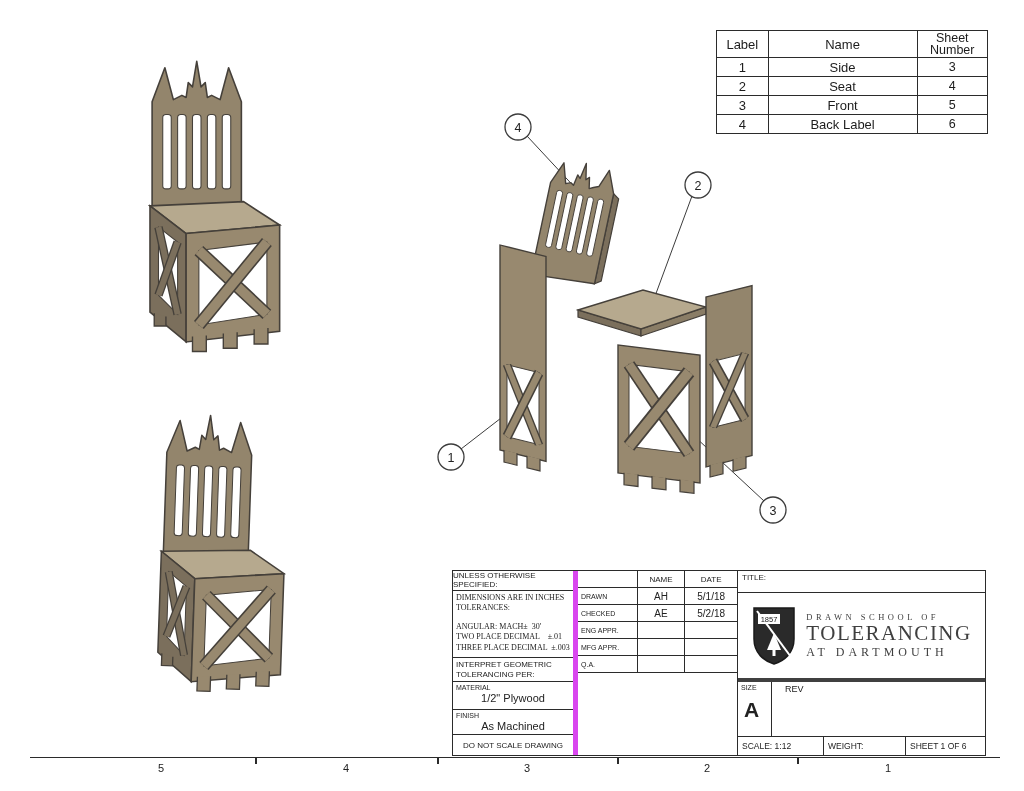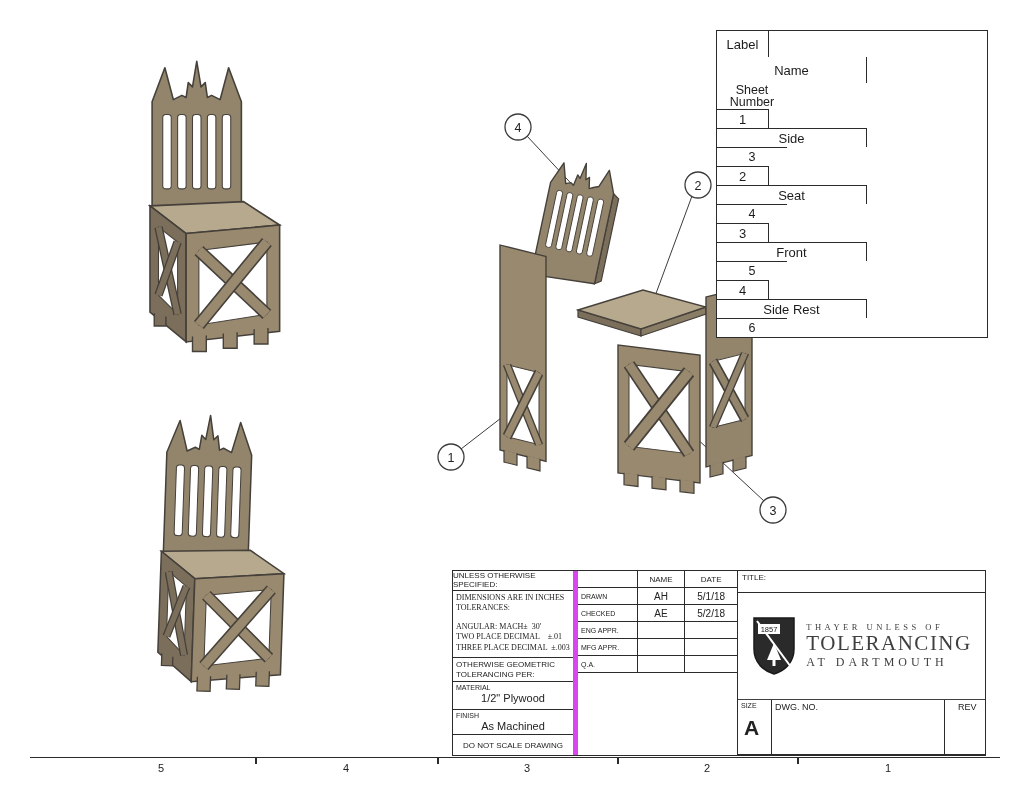--- a/index.html
+++ b/index.html
@@ -6,21 +6,21 @@
   html,body { width:1024px; height:791px; }
   body {
     position:relative; background:#ffffff; overflow:hidden;
     font-family:"Liberation Sans", sans-serif; color:#1c1c1c;
   }
   svg text { font-family:"Liberation Sans", sans-serif; }
 
   
   .parts-table { position:absolute; left:716px; top:30px; width:272px;
     border:1.5px solid #2b2b2b; font-size:13px; background:#fff; }
-  .pt-row { display:flex;flex-direction:column; }
+  .pt-row { display:flex; }
   .pt-cell { border-right:1px solid #2b2b2b; display:flex; align-items:center;
     justify-content:center; text-align:center; }
   .pt-cell:last-child { border-right:none;text-align:center; }
   .pt-row + .pt-row .pt-cell { border-top:1px solid #2b2b2b; }
   .pt-header .pt-cell { height:26px; }
   .pt-data .pt-cell { height:19px; }
   .pt-label { width:52px; } .pt-name { width:150px; } .pt-sheet { width:70px; font-size:12.5px; line-height:12px; }
 
   
   .title-block { position:absolute; left:452px; top:570px; width:534px; height:186px;
@@ -49,21 +49,21 @@
   .tb-comments { flex:1; position:relative; }
   .tb-comments-label { position:absolute; left:3px; top:2px; font-size:7px; }
   .tb-project { position:absolute; left:0; right:0; top:22px; text-align:center;
     font-size:15px; line-height:19px; }
 
   .tb-right { flex:1; display:flex; flex-direction:column; }
   .tb-title-row { height:22px; border-bottom:1px solid #2b2b2b; display:flex;
     align-items:center; padding:0 4px; }
   .tb-title-label { font-size:8px; margin-right:4px; align-self:flex-start; padding-top:2px; }
   .tb-title-value { flex:1; text-align:center; font-size:14.5px; letter-spacing:0.3px; }
-  .tb-logo { flex:1; border-bottom:1px solid #404040; display:flex; align-items:center;
+  .tb-logo { flex:1; border-bottom:4px solid #404040; display:flex; align-items:center;
     justify-content:center; gap:9px; }
   .logo-text { color:#3f3f3f; font-family:"Liberation Serif", serif; }
   .logo-l1 { font-size:8.5px; letter-spacing:3.5px; margin-bottom:1px; }
   .logo-l2 { font-size:21px; letter-spacing:1.5px; line-height:21px; }
   .logo-l3 { font-size:12px; letter-spacing:4px; margin-top:1px; }
   .tb-size-row { height:55px; border-bottom:1px solid #2b2b2b; display:flex; }
   .size-cell { width:34px; border-right:1px solid #2b2b2b; position:relative; }
   .size-letter { position:absolute; left:6px; top:16px; font-size:21px; font-weight:bold; }
   .dwg-cell { flex:1; border-right:1px solid #2b2b2b; position:relative; }
   .rev-cell { width:40px; position:relative; }
@@ -239,39 +239,39 @@
     <div class="pt-cell pt-name">Seat</div>
     <div class="pt-cell pt-sheet">4</div>
   </div>
   <div class="pt-row pt-data">
     <div class="pt-cell pt-label">3</div>
     <div class="pt-cell pt-name">Front</div>
     <div class="pt-cell pt-sheet">5</div>
   </div>
   <div class="pt-row pt-data">
     <div class="pt-cell pt-label">4</div>
-    <div class="pt-cell pt-name">Side Rest</div>
+    <div class="pt-cell pt-name">Back Label</div>
     <div class="pt-cell pt-sheet">6</div>
   </div>
 </div>
 
 <div class="title-block">
 
   <div class="tb-left">
     <div class="tb-unless">UNLESS OTHERWISE SPECIFIED:</div>
     <div class="tb-tol tb-cellpad">
       <div>DIMENSIONS ARE IN INCHES</div>
       <div>TOLERANCES:</div>
       <div class="gap"></div>
       <div>ANGULAR: MACH±  30'</div>
       <div>TWO PLACE DECIMAL    ±.01</div>
       <div>THREE PLACE DECIMAL  ±.003</div>
     </div>
     <div class="tb-interpret tb-cellpad">
-      <div>OTHERWISE GEOMETRIC</div>
+      <div>INTERPRET GEOMETRIC</div>
       <div>TOLERANCING PER:</div>
     </div>
     <div class="tb-mat">
       <div class="tb-tinylabel">MATERIAL</div>
       <div class="tb-bigvalue">1/2" Plywood</div>
     </div>
     <div class="tb-fin">
       <div class="tb-tinylabel">FINISH</div>
       <div class="tb-bigvalue">As Machined</div>
     </div>
@@ -318,36 +318,38 @@
     <div class="tb-logo">
       <svg width="46" height="62" viewBox="0 0 46 62">
         <path d="M3,3 H43 V34 C43,48 33,56 23,59 C13,56 3,48 3,34 Z" fill="#2a2a2a" stroke="#1a1a1a" stroke-width="1.5"></path>
         <line x1="6" y1="6" x2="40" y2="52" stroke="#ffffff" stroke-width="2"></line>
         <rect x="7" y="9" width="22" height="10" fill="#ffffff"></rect>
         <text x="18" y="17" text-anchor="middle" font-size="7.5" fill="#1a1a1a">1857</text>
         <polygon points="23,28 30,45 16,45" fill="#ffffff"></polygon>
         <rect x="21.5" y="45" width="3" height="6" fill="#ffffff"></rect>
       </svg>
       <div class="logo-text">
-        <div class="logo-l1">THAYER UNLESS OF</div>
+        <div class="logo-l1">DRAWN SCHOOL OF</div>
         <div class="logo-l2">TOLERANCING</div>
         <div class="logo-l3">AT DARTMOUTH</div>
       </div>
     </div>
     <div class="tb-size-row">
       <div class="size-cell">
         <div class="tb-tinylabel">SIZE</div>
         <div class="size-letter">A</div>
       </div>
-      <div class="dwg-cell">
-        <div class="tb-tinylabel" style="font-size:9px;">DWG.  NO.</div>
-      </div>
       <div class="rev-cell">
         <div class="tb-tinylabel" style="font-size:9px;padding-left:10px;">REV</div>
       </div>
+    </div>
+    <div class="tb-bottom-row">
+      <span class="scale-cell">SCALE: 1:12</span>
+      <span class="weight-cell">WEIGHT:</span>
+      <span class="sheetno-cell">SHEET 1 OF 6</span>
     </div>
   </div>
 </div>
 
 <div class="frame-bottom"></div>
 <div class="frame-tick" style="left:255px;"></div>
 <div class="frame-tick" style="left:437px;"></div>
 <div class="frame-tick" style="left:617px;"></div>
 <div class="frame-tick" style="left:797px;"></div>
 <div class="zone-num" style="left:151px;">5</div>

